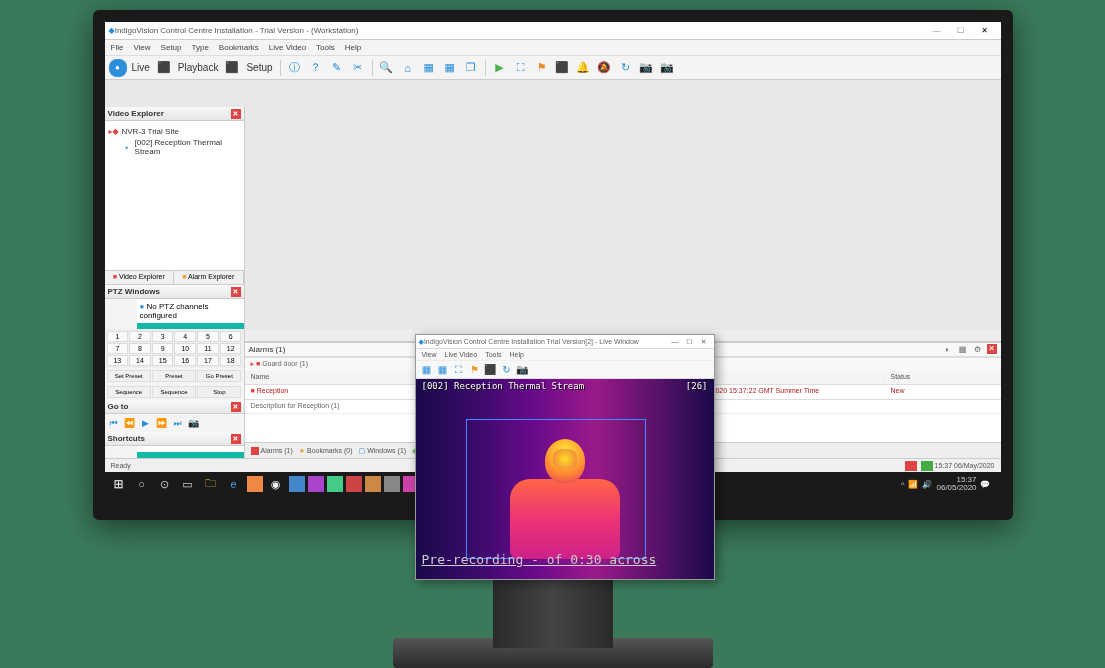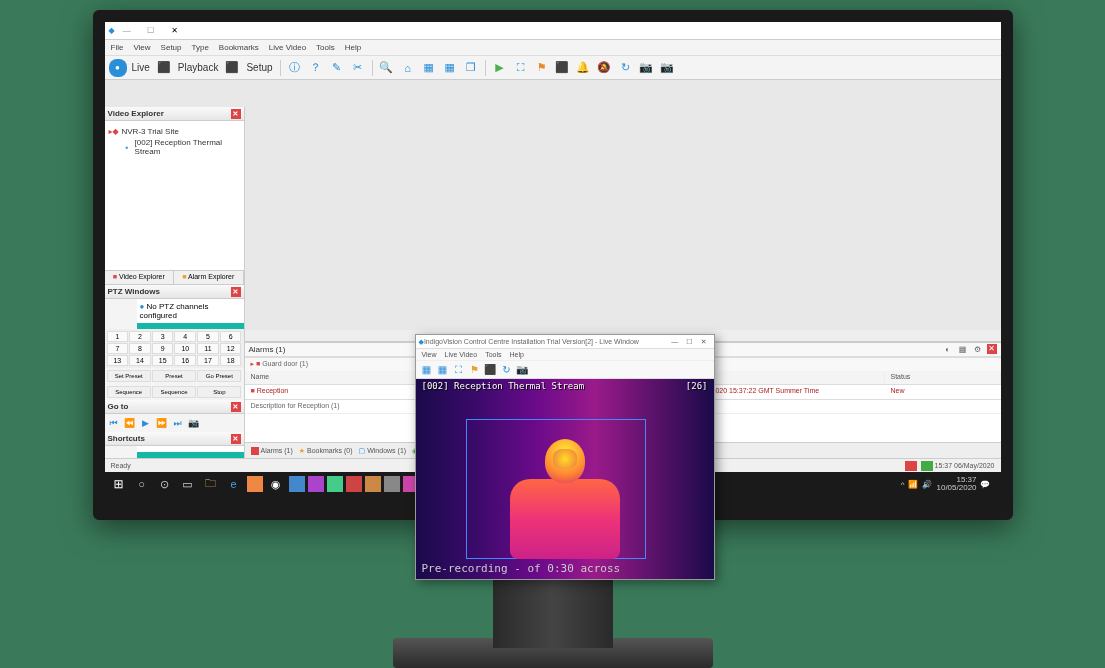--- a/index.html
+++ b/index.html
@@ -131,22 +131,22 @@
   }
   .tp-head { width:40px; height:44px; background:radial-gradient(circle at 50% 30%,#ffee33,#ff8833 60%,#dd3366);
     border-radius:50% 50% 45% 45%; margin:0 auto; position:relative;}
   .tp-face { position:absolute; top:10px; left:8px; right:8px; height:20px;
     background:radial-gradient(circle,#ffdd22,#ee7744); border-radius:40%;}
   .tp-body { width:110px; height:80px; margin-top:-4px;
     background:linear-gradient(#ff6644,#ee3377,#cc2288);
     border-radius:20px 20px 8px 8px;}
   .thermal-roi { position:absolute; left:50px; top:40px; width:180px; height:140px;
     border:1px solid #4488ff; }
-  .thermal-foot { position:absolute; bottom:4px; left:6px; color:#ccc; font-size:11px;
-    font-family:monospace; }
+  .thermal-foot { position:absolute; bottom:12px; left:6px; color:#ccc; font-size:13px;
+    font-family:monospace;text-decoration:underline; }
   
   .bottom-panel { height:100px; background:#f8f8f8; border-top:1px solid #ccc;
     display:flex; flex-direction:column; font-size:8px; }
   .bp-top { height:14px; display:flex; align-items:center; padding:0 4px;
     border-bottom:1px solid #ddd; }
   .bp-top .bp-title { color:#333; }
   .bp-top .bp-icons { display:flex; gap:3px; margin-left:auto; }
   .bp-icons span { width:12px; height:12px; display:flex;align-items:center;justify-content:center;
     font-size:8px; color:#666; }
   .alarm-table { flex:1; background:#fff; }
@@ -182,20 +182,21 @@
 </head>
 <body>
 
 <div class="monitor-stand-base"></div>
 <div class="monitor-stand-neck"></div>
 <div class="monitor-frame">
   <div class="screen">
 
     <div class="titlebar">
       <span style="color:#2a8fd8;">◆</span>
+      <span class="tb-title">IndigoVision Control Centre Installation - Trial Version - (Workstation)</span>
       <span class="winbtn">—</span>
       <span class="winbtn">☐</span>
       <span class="winbtn" style="color:#000;">✕</span>
     </div>
 
     <div class="menubar">
       <span>File</span>
       <span>View</span>
       <span>Setup</span>
       <span>Type</span>
@@ -446,20 +447,20 @@
       <span class="tico" style="background:#d8d8d8;width:16px;height:16px;"></span>
       <span class="tico" style="background:#48a;width:16px;height:16px;"></span>
       <span class="tico" style="background:#fff;width:16px;height:16px;"></span>
       <span class="tico" style="background:#fff;width:16px;height:16px;"></span>
       <div class="tray">
         <span>^</span>
         <span>📶</span>
         <span>🔊</span>
         <div style="text-align:right;line-height:1;">
           <divధdiv style="display:block;">15:37</divధdiv>
-          <div>10/05/2020</div>
+          <div>06/05/2020</div>
         </div>
         <span>💬</span>
       </div>
     </div>
 
   </div>
 </div>
 
 </body></html>

